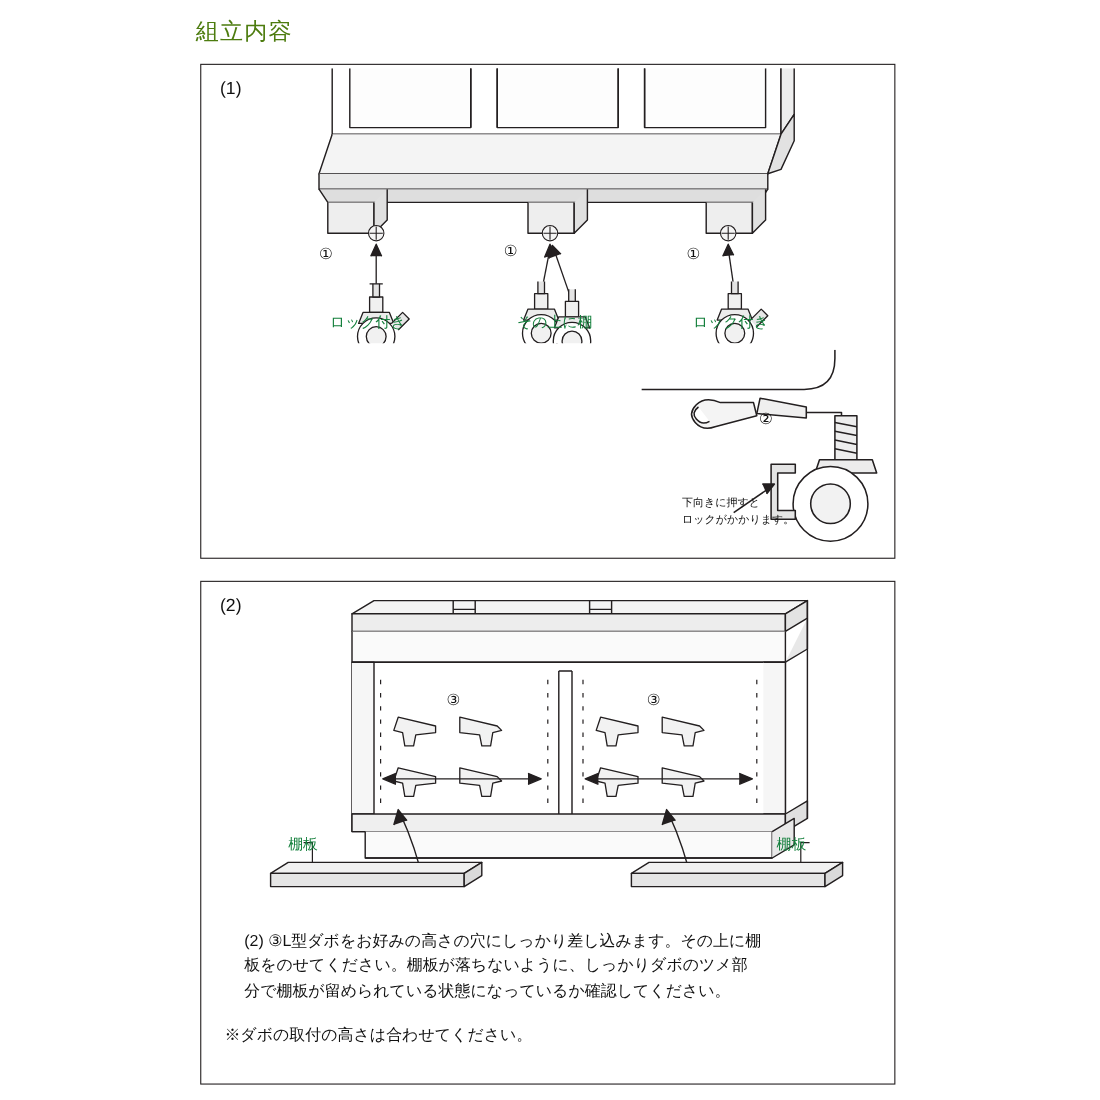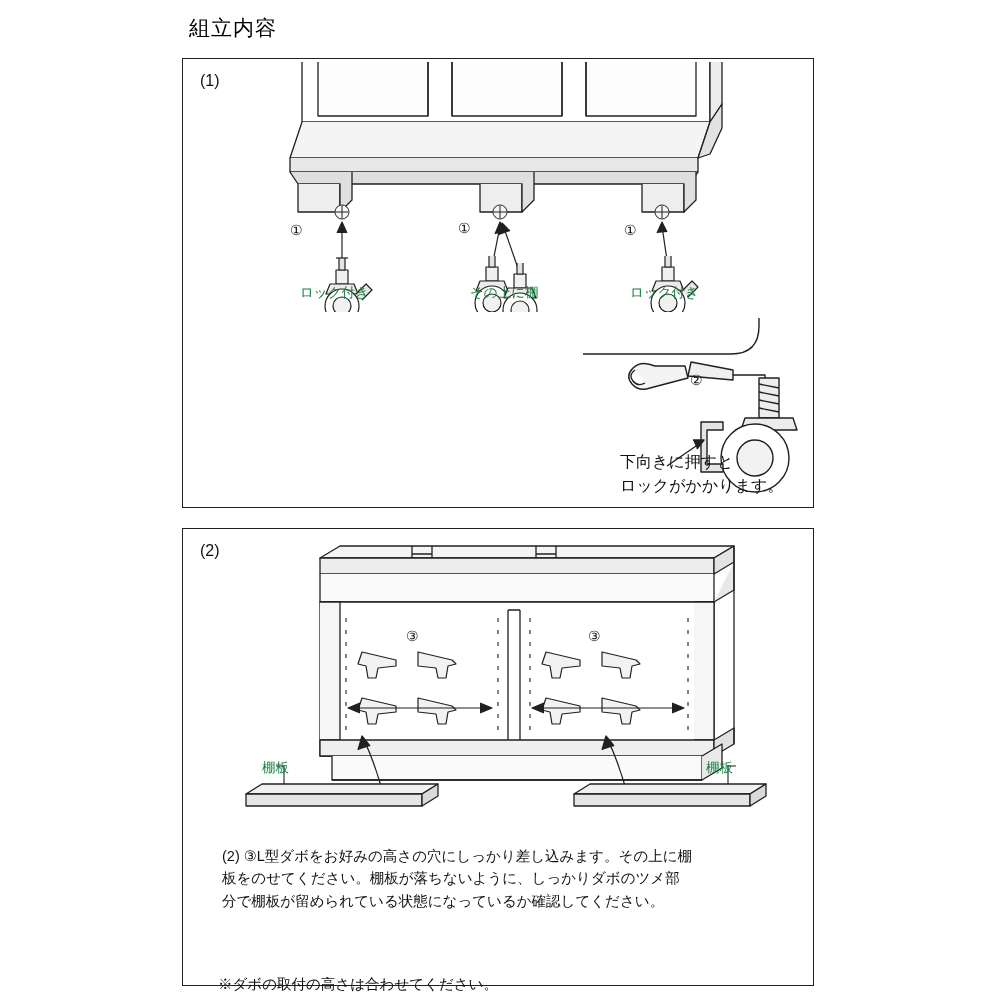--- a/index.html
+++ b/index.html
@@ -14,25 +14,25 @@
     color: #111111;
     position: relative;
     overflow: hidden;
   }
   .page {
     position: absolute;
     inset: 0;
   }
   .page-title {
     position: absolute;
-    left: 189px;
+    left: 178px;
     top: 14px;
     font-size: 21px;
     letter-spacing: 1px;
-    color: #000000;
+    color: #4d7c0f;
   }
   .panel {
     position: absolute;
     border: 1.6px solid #231f20;
     background: #fff;
     box-sizing: border-box;
   }
   .panel-1 { left: 182px; top: 58px; width: 632px; height: 450px; }
   .panel-2 { left: 182px; top: 528px; width: 632px; height: 458px; }
 
@@ -77,36 +77,36 @@
   .cl2 { left: 470px; top: 283px; }
   .cl3 { left: 630px; top: 283px; }
 
   .body-1 {
     left: 222px; top: 340px; width: 350px;
   }
   .body-2 {
     left: 222px; top: 845px; width: 580px;
   }
   .note-2 {
-    left: 218px; top: 930px; width: 500px; margin-top: 43px;
+    left: 204px; top: 930px; width: 500px;
   }
 
   .inset {
     position: absolute;
     left: 583px;
     top: 318px;
     width: 231px;
     height: 190px;
     overflow: hidden;
   }
   .inset-label {
     position: absolute;
     left: 620px;
     top: 450px;
-    font-size: 16px;
+    font-size: 10px;
     line-height: 1.5;
     white-space: pre-line;
     color: #111;
   }
   .inset-num { position: absolute; left: 690px; top: 372px; font-size: 14px; }
 
   .shelf-label-l { left: 262px; top: 758px; }
   .shelf-label-r { left: 706px; top: 758px; }
 
   .n3-l { position: absolute; left: 406px; top: 628px; font-size: 14px; }

